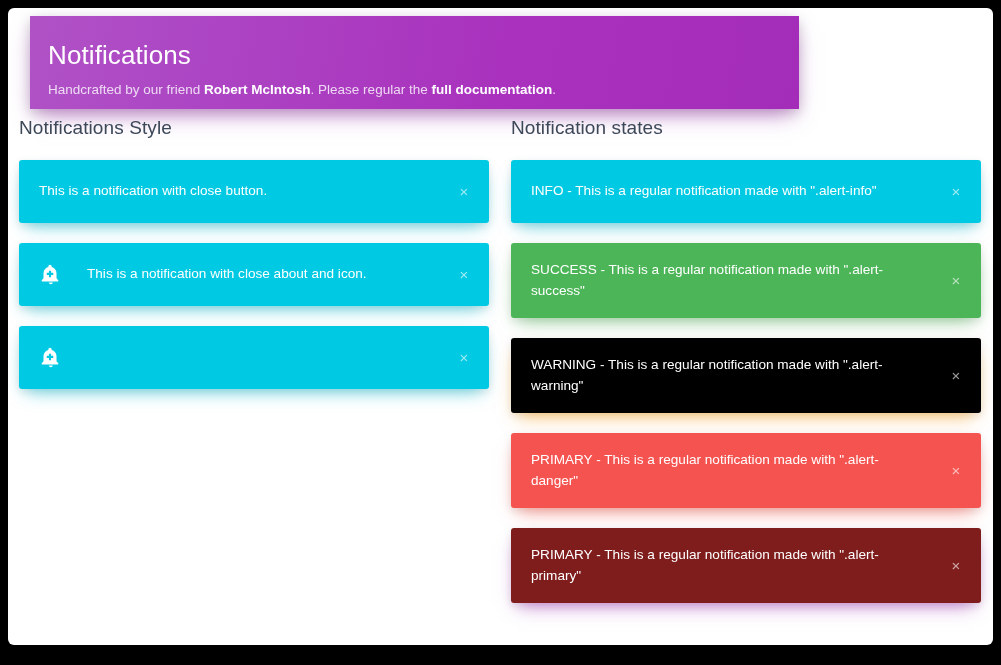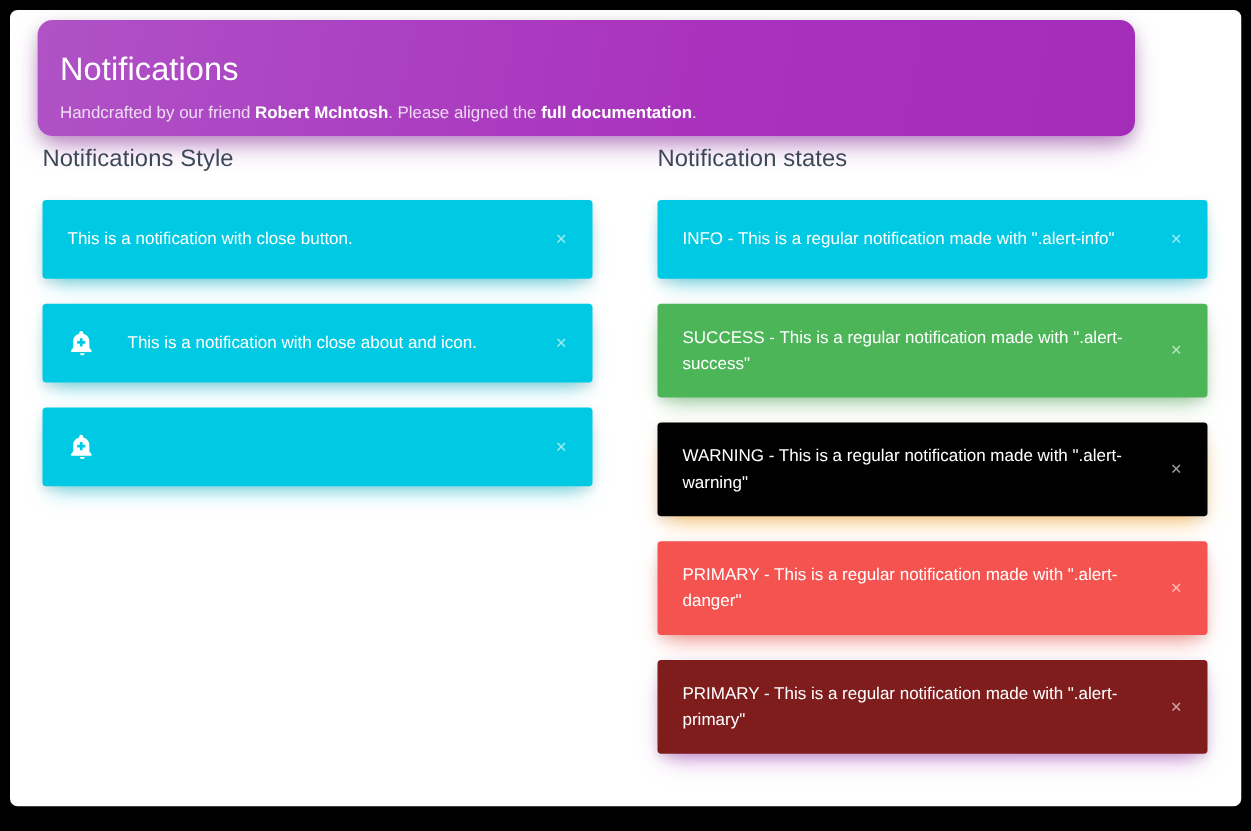--- a/index.html
+++ b/index.html
@@ -21,23 +21,23 @@
     border-radius: 6px;
     box-shadow: 0 2px 14px rgba(0,0,0,0.35);
     overflow: hidden;
   }
 
   
   .header-panel {
     position: absolute;
     left: 22px;
     top: 8px;
-    width: 878px;
+    width: 769px;
     height: 93px;
-    border-radius: 12px;
+    border-radius: 0;
     background: linear-gradient(100deg, #b052c6 0%, #ad48c4 18%, #a931bd 62%, #a32cb9 100%);
     box-shadow: 0 10px 22px -6px rgba(155, 40, 175, 0.55),
                 0 4px 12px rgba(0,0,0,0.18);
     padding: 24px 0 16px 18px;
     color: #ffffff;
   }
   .header-title {
     font-size: 26px;
     font-weight: 400;
     letter-spacing: 0.1px;
@@ -59,21 +59,21 @@
   
   .columns {
     position: absolute;
     left: 0;
     top: 108px;
     width: 985px;
     display: flex;
   }
   .col {
     width: 492px;
-    padding: 0 26px;
+    padding: 0 11px;
   }
   .col-title {
     font-size: 19px;
     font-weight: 400;
     color: #3c4858;
     line-height: 24px;
     margin-bottom: 20px;
     letter-spacing: 0.1px;
   }
 
@@ -133,21 +133,21 @@
   .alert.multiline { align-items: center; }
   .alert.multiline .alert-body { max-width: 315px; }
 </style>
 </head>
 <body>
 
 <div class="page-card">
 
   <div class="header-panel">
     <div class="header-title">Notifications</div>
-    <div class="header-sub"><span>Handcrafted by our friend </span><a href="#">Robert McIntosh</a><span>. Please aligned the </span><a href="#">full documentation</a><span>.</span></div>
+    <div class="header-sub"><span>Handcrafted by our friend </span><a href="#">Robert McIntosh</a><span>. Please regular the </span><a href="#">full documentation</a><span>.</span></div>
   </div>
 
   <div class="columns">
 
     <div class="col">
       <div class="col-title">Notifications Style</div>
 
 
       <div class="alert alert-info">
         <div class="alert-body">This is a notification with close button.</div>

